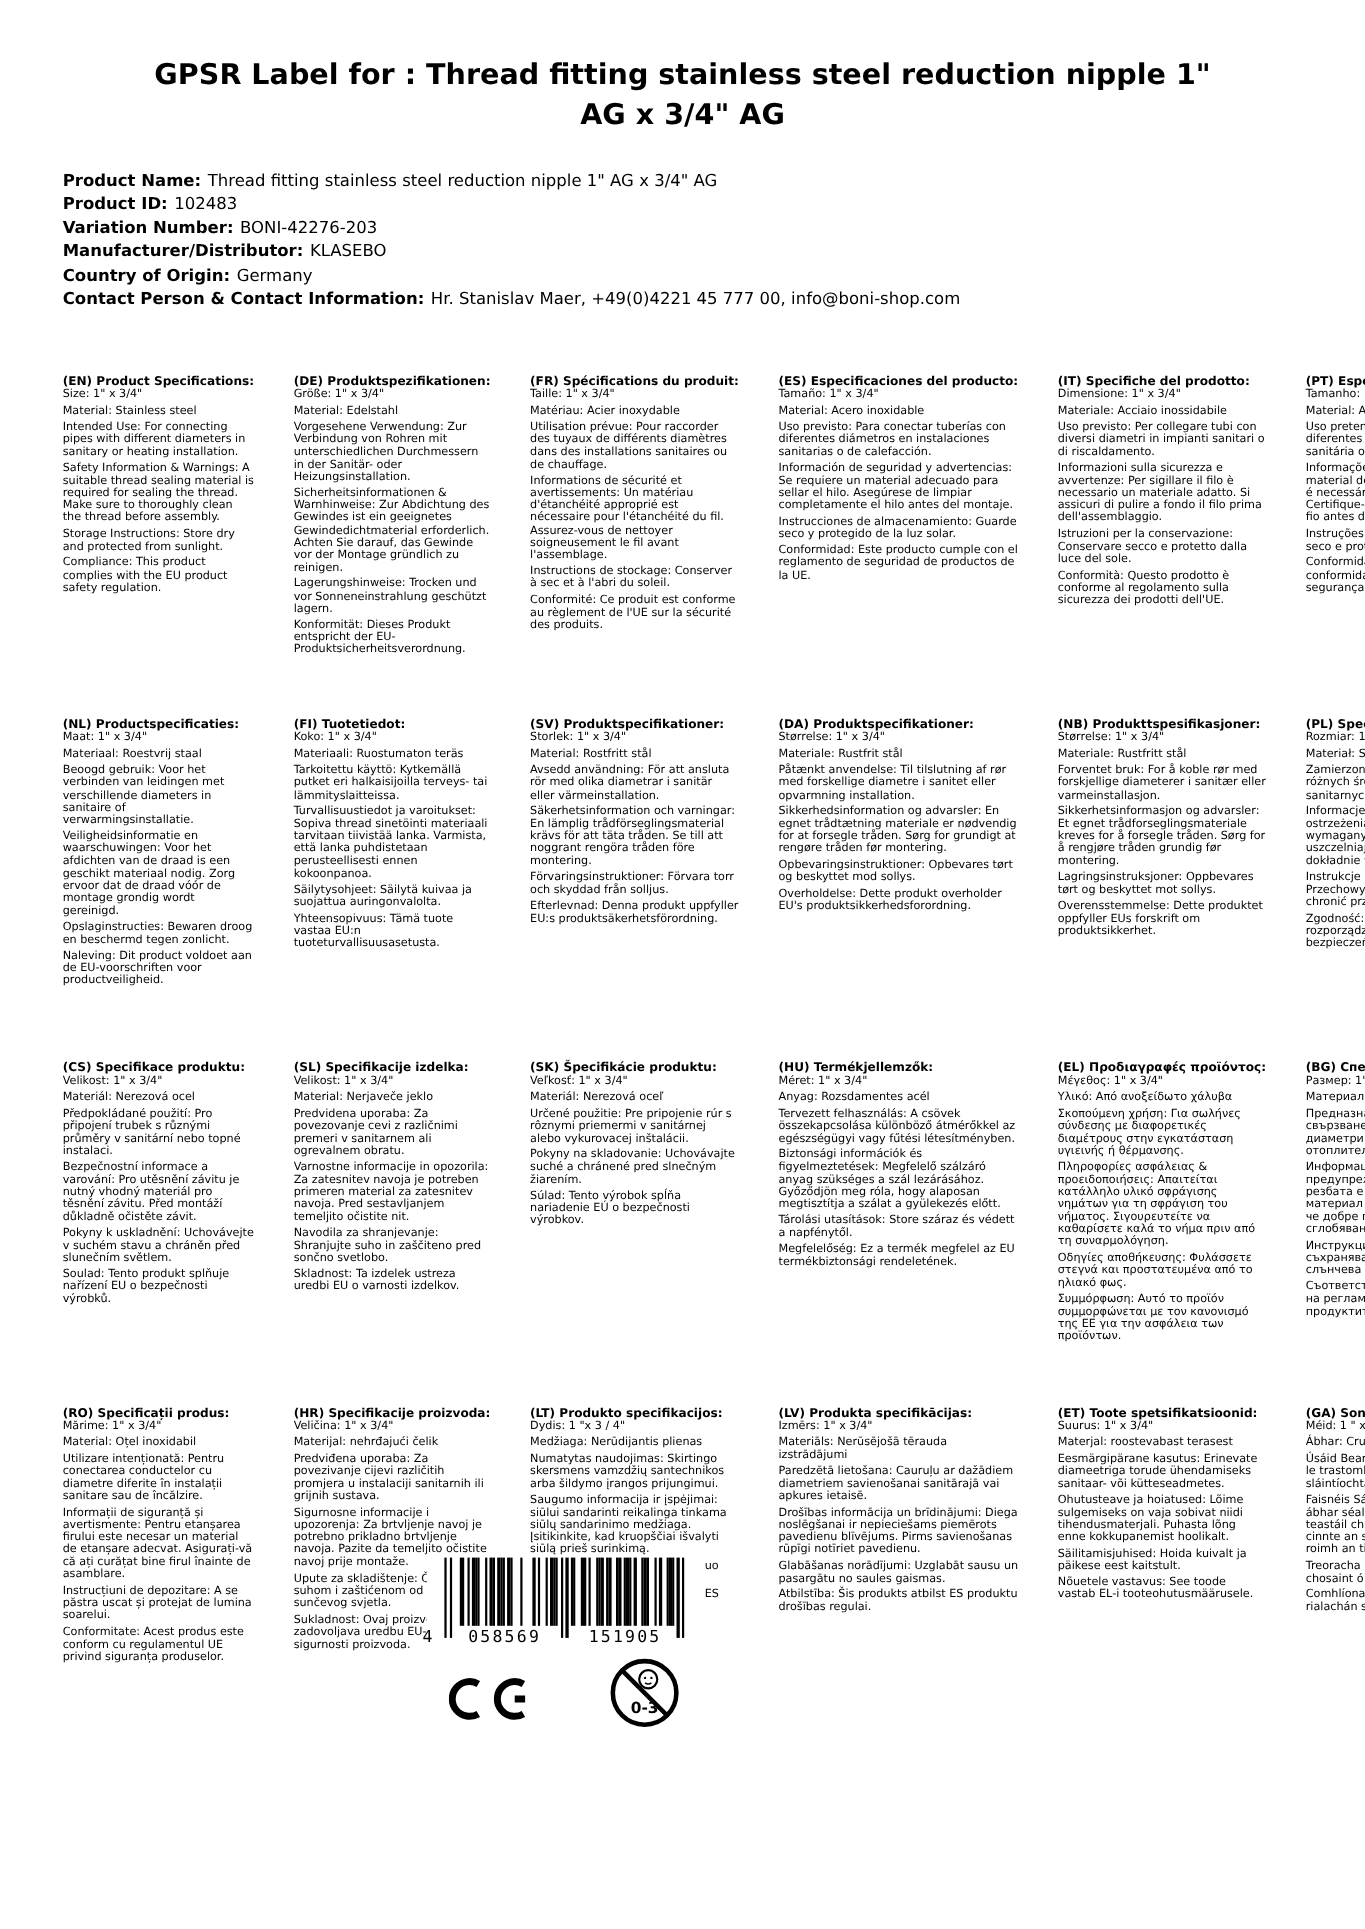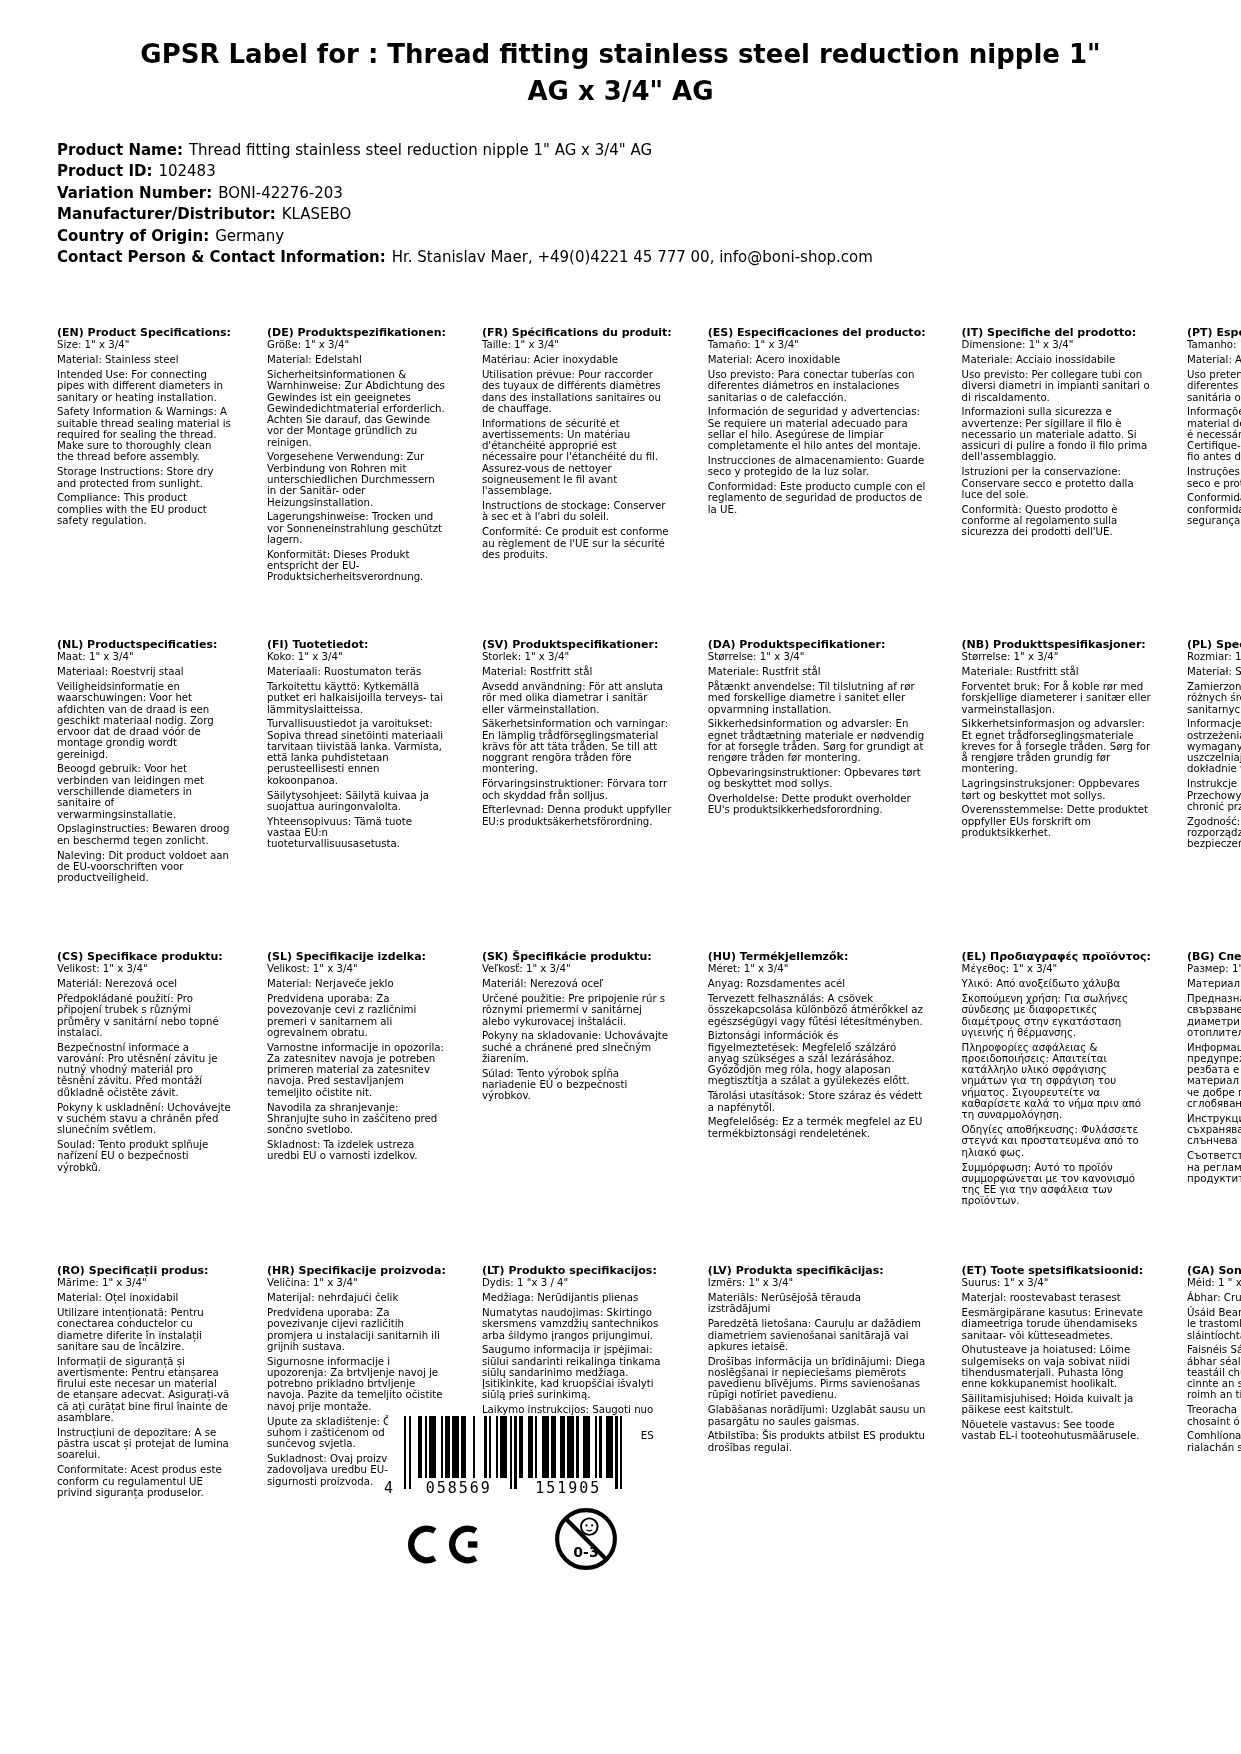--- a/index.html
+++ b/index.html
@@ -1,21 +1,21 @@
 <!DOCTYPE html>
 <html><head>
 <meta charset="utf-8">
 <style>
   * { margin:0; padding:0; box-sizing:border-box; }
   html,body { background:#fff; }
   body { width:1241px; font-family:"DejaVu Sans", sans-serif; color:#000; }
   .page { position:relative; width:1241px; height:1754px; background:#fff; overflow:hidden; }
 
   .title {
-    margin:36px auto 0; max-width:1010px; text-align:center;
+    margin:50px auto 0; max-width:1010px; text-align:center;
     font-size:26px; font-weight:bold; line-height:1.42;
   }
 
   .product-info { margin:30px 12px 0 57px; }
   .product-info .row { font-size:15px; line-height:21.5px; }
   .product-info .label { font-weight:bold; }
   .product-info .value { margin-left:6px; }
 
   .specs-grid {
     display:grid; grid-template-columns:repeat(6,1fr);
@@ -99,24 +99,24 @@
       </div>
 
       <div class="spec-cell">
         <div class="spec-header">(DE) Produktspezifikationen:</div>
         <div class="spec-paragraphs">
 
             <p>Größe: 1" x 3/4"</p>
 
             <p>Material: Edelstahl</p>
 
+            <p>Vorgesehene Verwendung: Zur Verbindung von Rohren mit unterschiedlichen Durchmessern in der Sanitär- oder Heizungsinstallation.</p>
+
             <p>Sicherheitsinformationen &amp; Warnhinweise: Zur Abdichtung des Gewindes ist ein geeignetes Gewindedichtmaterial erforderlich. Achten Sie darauf, das Gewinde vor der Montage gründlich zu reinigen.</p>
 
-            <p>Vorgesehene Verwendung: Zur Verbindung von Rohren mit unterschiedlichen Durchmessern in der Sanitär- oder Heizungsinstallation.</p>
-
             <p>Lagerungshinweise: Trocken und vor Sonneneinstrahlung geschützt lagern.</p>
 
             <p>Konformität: Dieses Produkt entspricht der EU-Produktsicherheitsverordnung.</p>
           </div>
       </div>
 
       <div class="spec-cell">
         <div class="spec-header">(FR) Spécifications du produit:</div>
         <div class="spec-paragraphs">
 
@@ -189,23 +189,23 @@
       </div>
 
       <div class="spec-cell">
         <div class="spec-header">(NL) Productspecificaties:</div>
         <div class="spec-paragraphs">
 
             <p>Maat: 1" x 3/4"</p>
 
             <p>Materiaal: Roestvrij staal</p>
 
+            <p>Beoogd gebruik: Voor het verbinden van leidingen met verschillende diameters in sanitaire of verwarmingsinstallatie.</p>
+
             <p>Veiligheidsinformatie en waarschuwingen: Voor het afdichten van de draad is een geschikt materiaal nodig. Zorg ervoor dat de draad vóór de montage grondig wordt gereinigd.</p>
-
-            <p>Beoogd gebruik: Voor het verbinden van leidingen met verschillende diameters in sanitaire of verwarmingsinstallatie.</p>
 
             <p>Opslaginstructies: Bewaren droog en beschermd tegen zonlicht.</p>
 
             <p>Naleving: Dit product voldoet aan de EU-voorschriften voor productveiligheid.</p>
           </div>
       </div>
 
       <div class="spec-cell">
         <div class="spec-header">(FI) Tuotetiedot:</div>
         <div class="spec-paragraphs">

